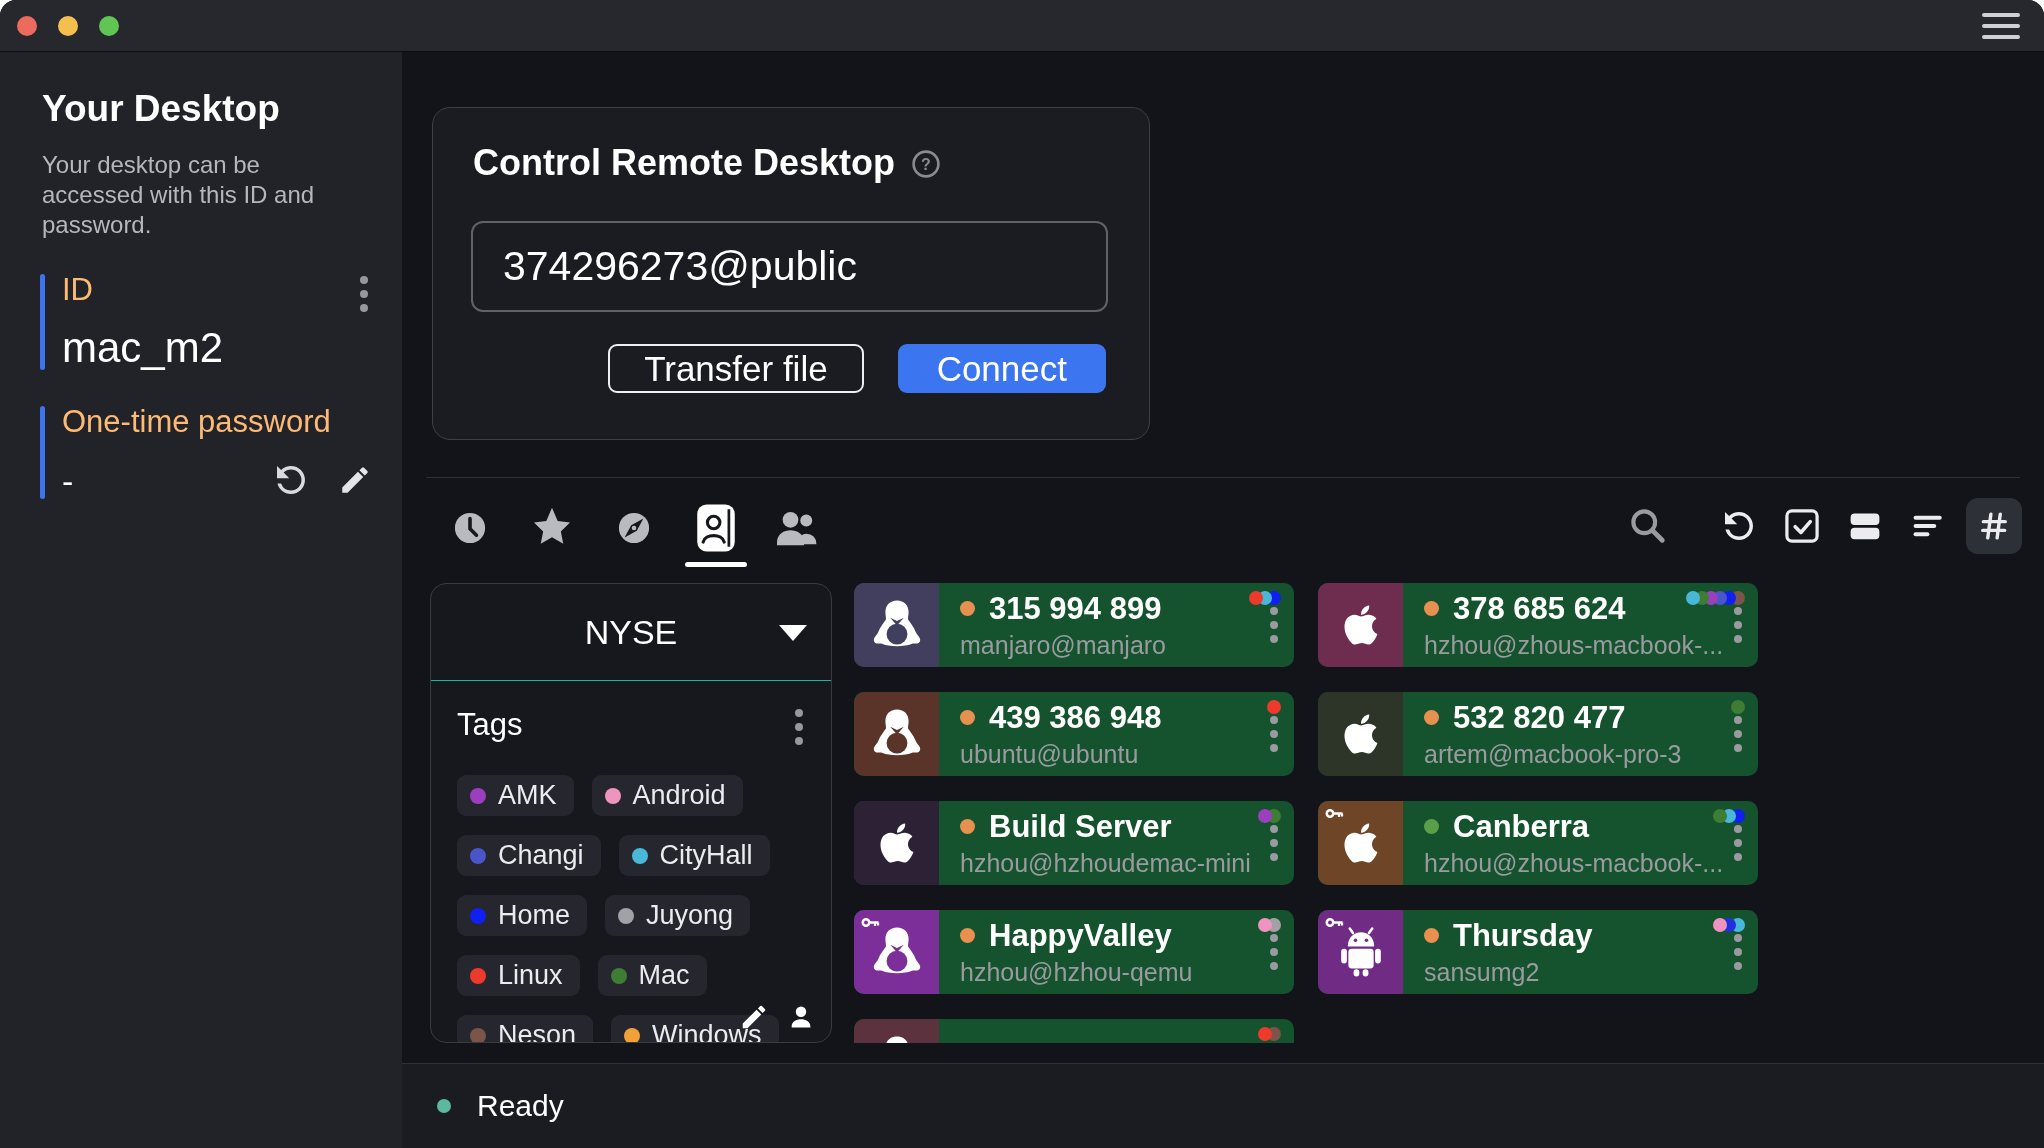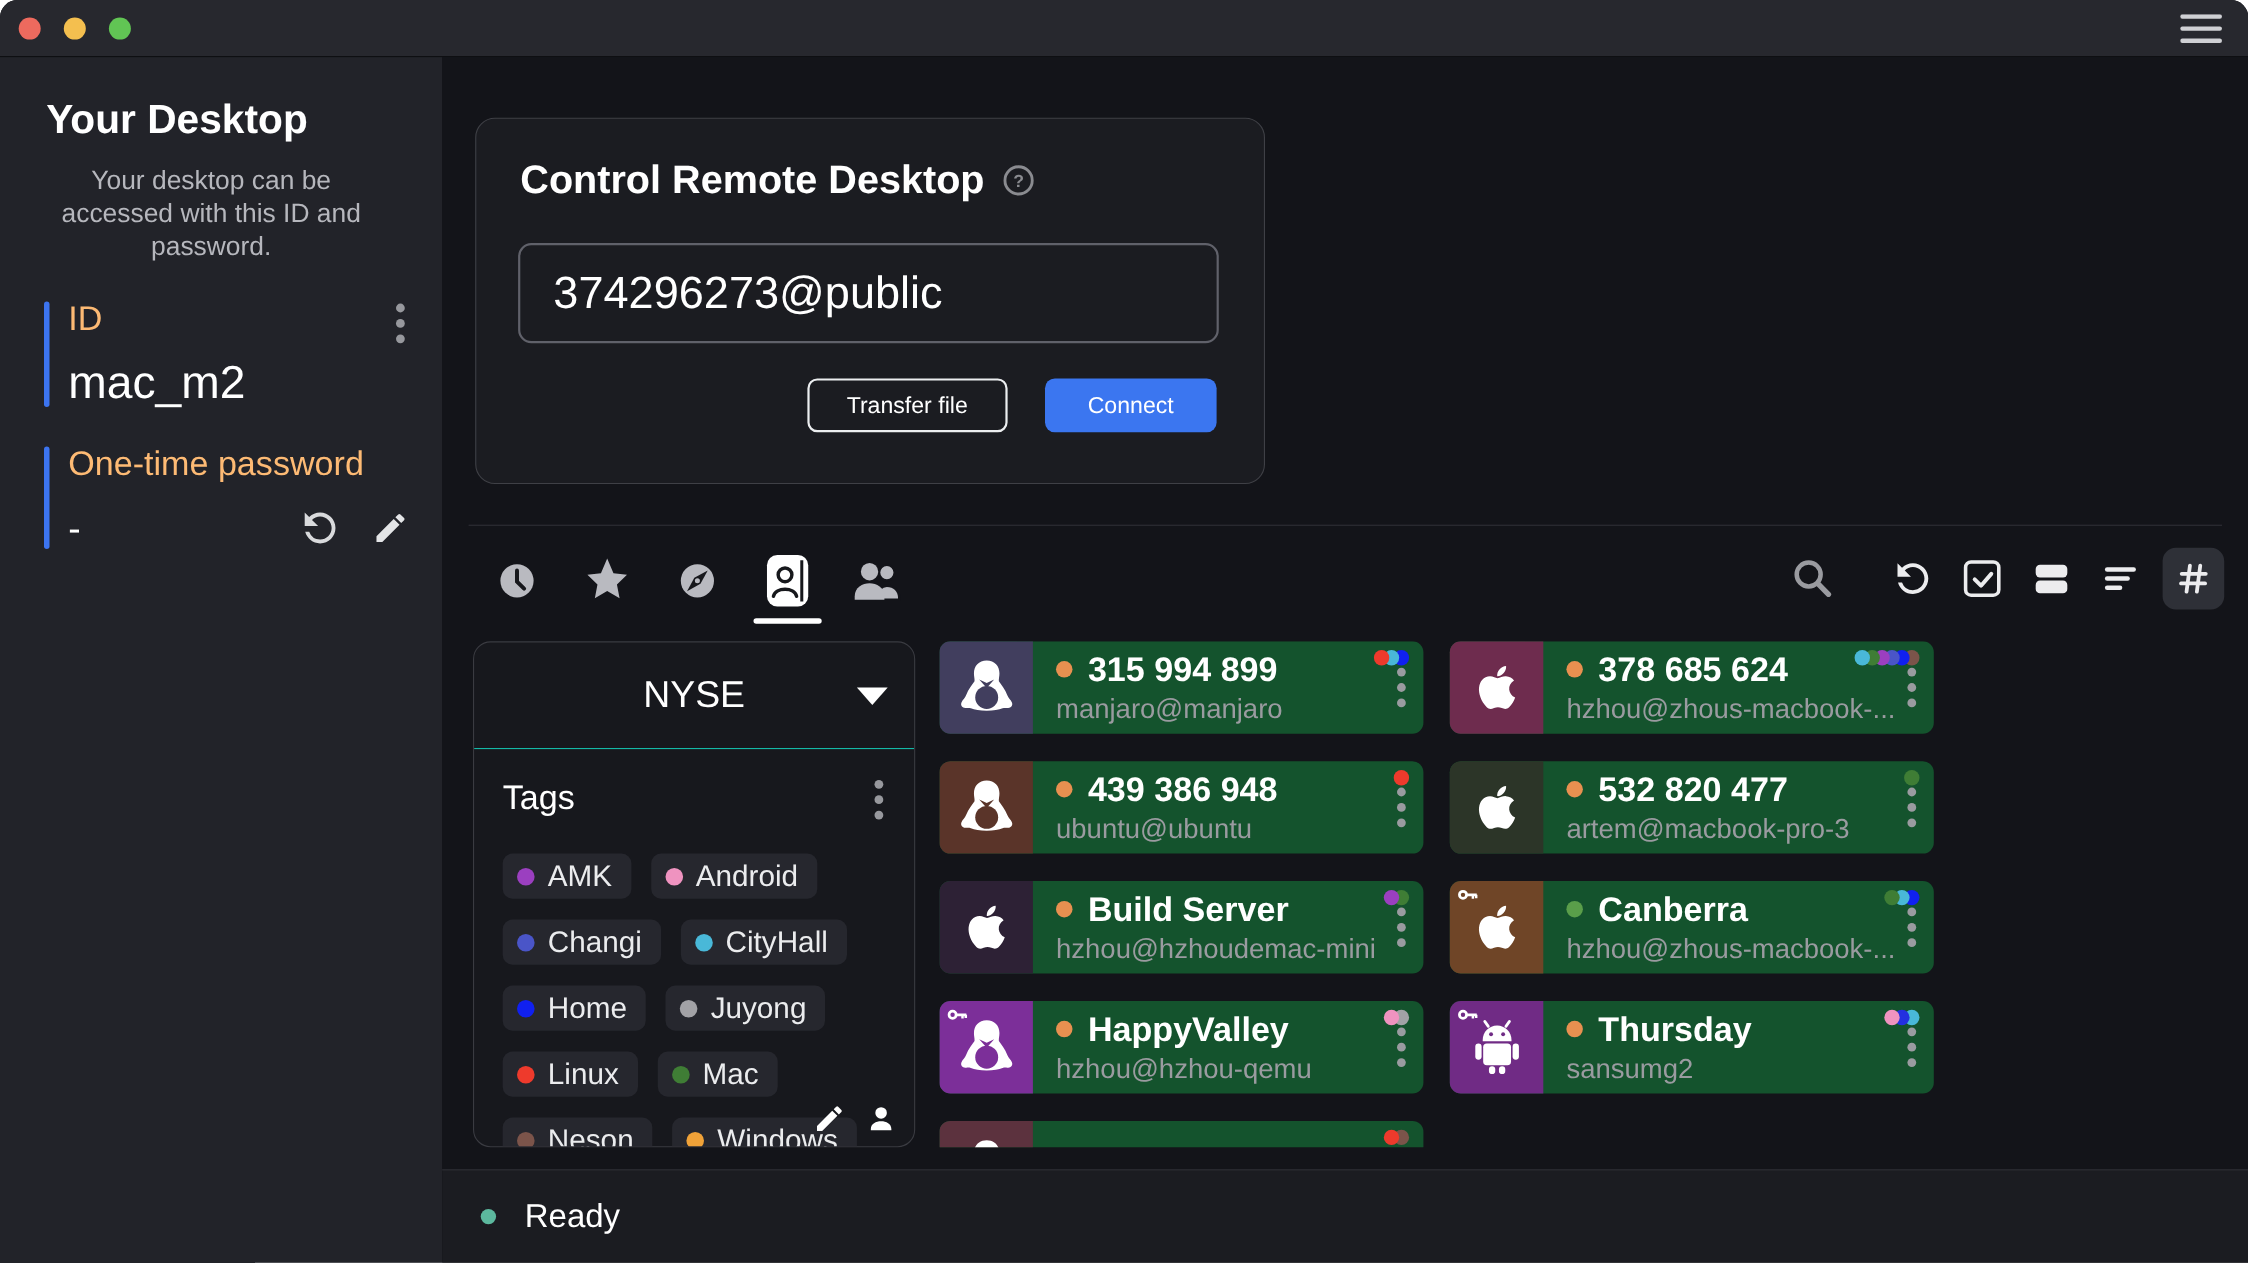--- a/index.html
+++ b/index.html
@@ -7,38 +7,38 @@
 
   
   .topbar{position:absolute;left:0;top:0;width:100%;height:52px;background:#27282e;border-bottom:1px solid #0d0d10;box-sizing:border-box;}
   .lights{position:absolute;left:17px;top:16px;display:flex;gap:21px;}
   .light{width:20px;height:20px;border-radius:50%;}
   .hamburger{position:absolute;right:24px;top:13px;cursor:pointer;}
 
   
   .sidebar{position:absolute;left:0;top:52px;width:402px;bottom:0;background:#222329;}
   .sb-title{margin:36px 0 0 42px;font-size:37px;font-weight:bold;color:#ffffff;}
-  .sb-desc{margin:20px 36px 4px 42px;font-size:24px;line-height:30px;color:#b6b7bd;width:300px;text-align:center;}
+  .sb-desc{margin:20px 36px 4px 42px;font-size:24px;line-height:30px;color:#b6b7bd;width:300px;}
   .sb-block{position:relative;margin:32px 26px 0 40px;padding-left:22px;}
   .sb-bar{position:absolute;left:0;top:2px;bottom:2px;width:5px;border-radius:3px;}
   .sb-label{font-size:31px;color:#fdba74;}
   .sb-value-id{font-size:42px;color:#ffffff;margin-top:16px;}
   .sb-value-pw{font-size:34px;color:#ffffff;margin-top:22px;}
   .sb-menu{position:absolute;right:6px;top:2px;cursor:pointer;}
   .pw-actions{position:absolute;right:4px;bottom:0;display:flex;gap:26px;align-items:center;}
   .pw-actions span{cursor:pointer;display:flex;}
 
   
   .main{position:absolute;left:402px;top:52px;right:0;bottom:0;background:#131419;}
   .connect-card{position:absolute;left:30px;top:55px;width:718px;height:333px;background:#1b1c21;border:1px solid #3f4046;border-radius:18px;box-sizing:border-box;}
   .cc-title{position:absolute;left:40px;top:34px;font-size:36px;font-weight:bold;color:#ffffff;display:flex;align-items:center;gap:16px;white-space:nowrap;}
   .cc-help{display:flex;margin-top:2px;}
   .cc-input{position:absolute;left:38px;top:113px;width:637px;height:91px;box-sizing:border-box;background:transparent;border:2px solid #60616a;border-radius:12px;color:#ffffff;font-size:41px;padding:0 30px;font-family:"Liberation Sans",sans-serif;outline:none;}
   .cc-buttons{position:absolute;right:43px;top:236px;display:flex;gap:34px;}
-  .btn{height:49px;font-size:21px;border-radius:9px;cursor:pointer;font-family:"Liberation Sans",sans-serif;display:flex;align-items:center;}
+  .btn{height:49px;font-size:35px;border-radius:9px;cursor:pointer;font-family:"Liberation Sans",sans-serif;display:flex;align-items:center;}
   .btn-transfer{padding:0 34px;color:#ffffff;background:transparent;border:2px solid #eceef0;box-sizing:border-box;}
   .btn-connect{padding:0 39px;color:#ffffff;border:none;}
 
   .tabs-divider{position:absolute;left:24px;right:24px;top:425px;height:1px;background:#2f3036;}
   .tabs{position:absolute;left:42px;top:450px;display:flex;gap:30px;}
   .tab{width:52px;display:flex;flex-direction:column;align-items:center;cursor:pointer;}
   .tab-ic{height:52px;display:flex;align-items:center;justify-content:center;}
   .tab-underline{width:62px;height:5px;border-radius:3px;background:#ffffff;margin-top:8px;}
 
   .toolbar{position:absolute;right:22px;top:446px;display:flex;align-items:center;gap:13px;}

